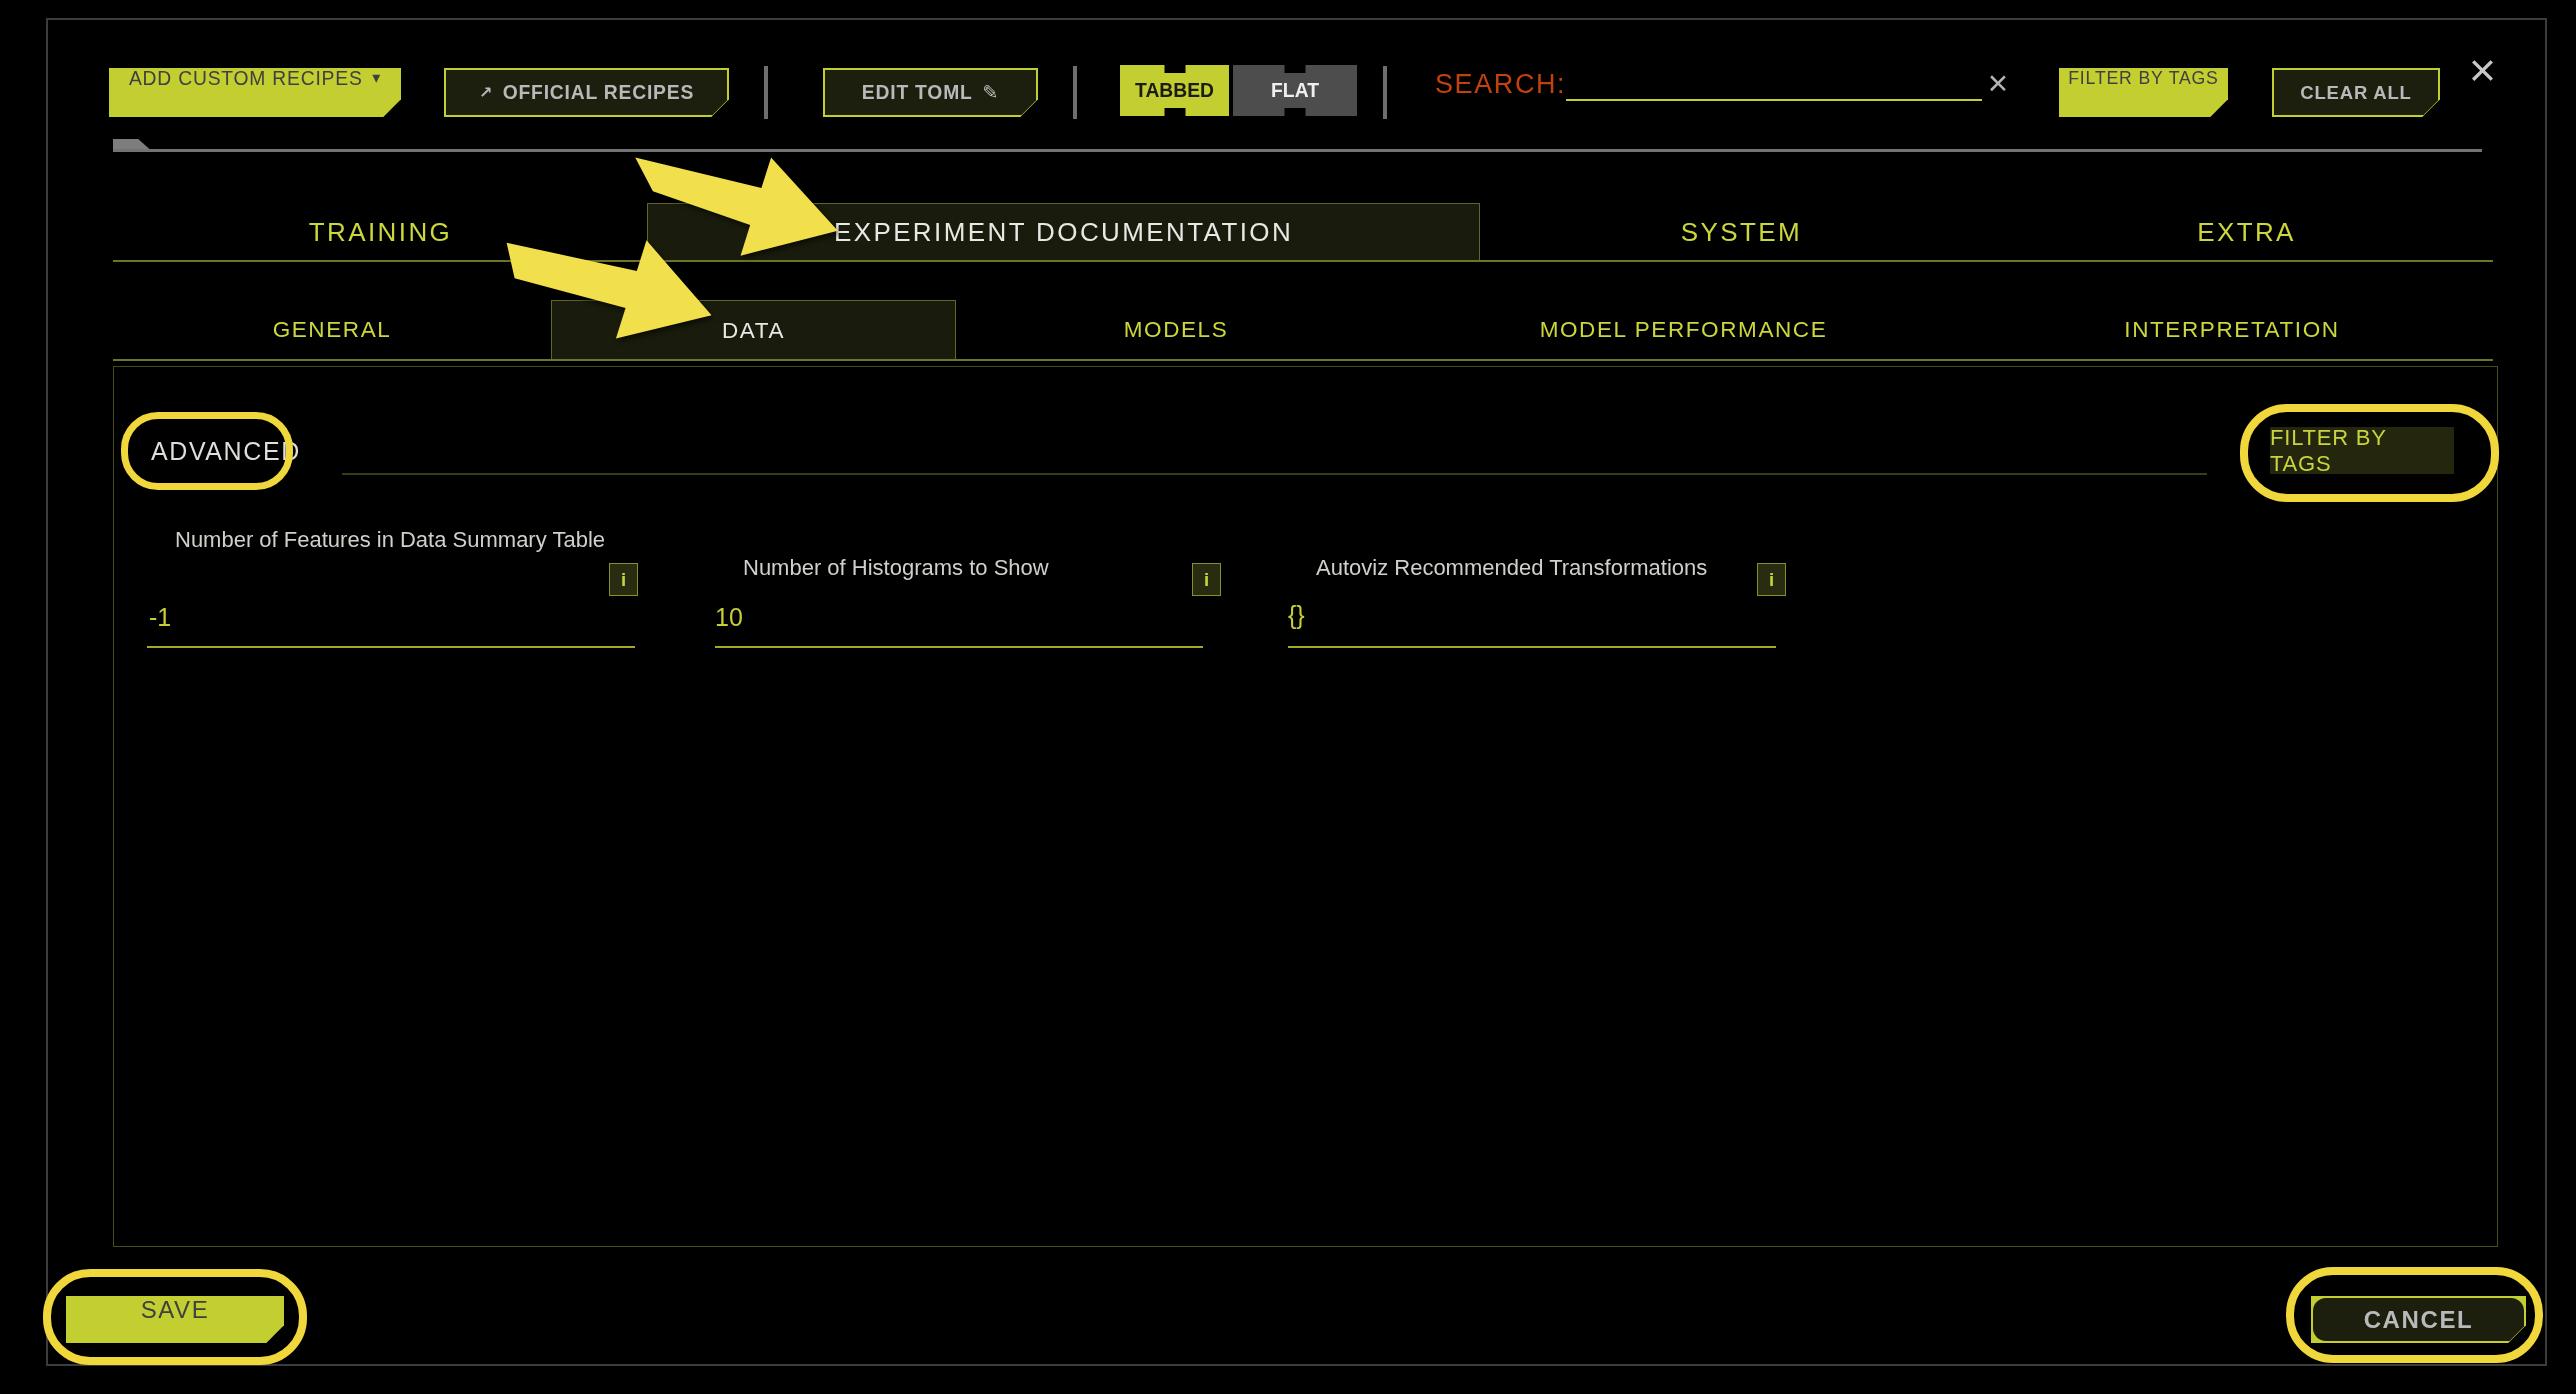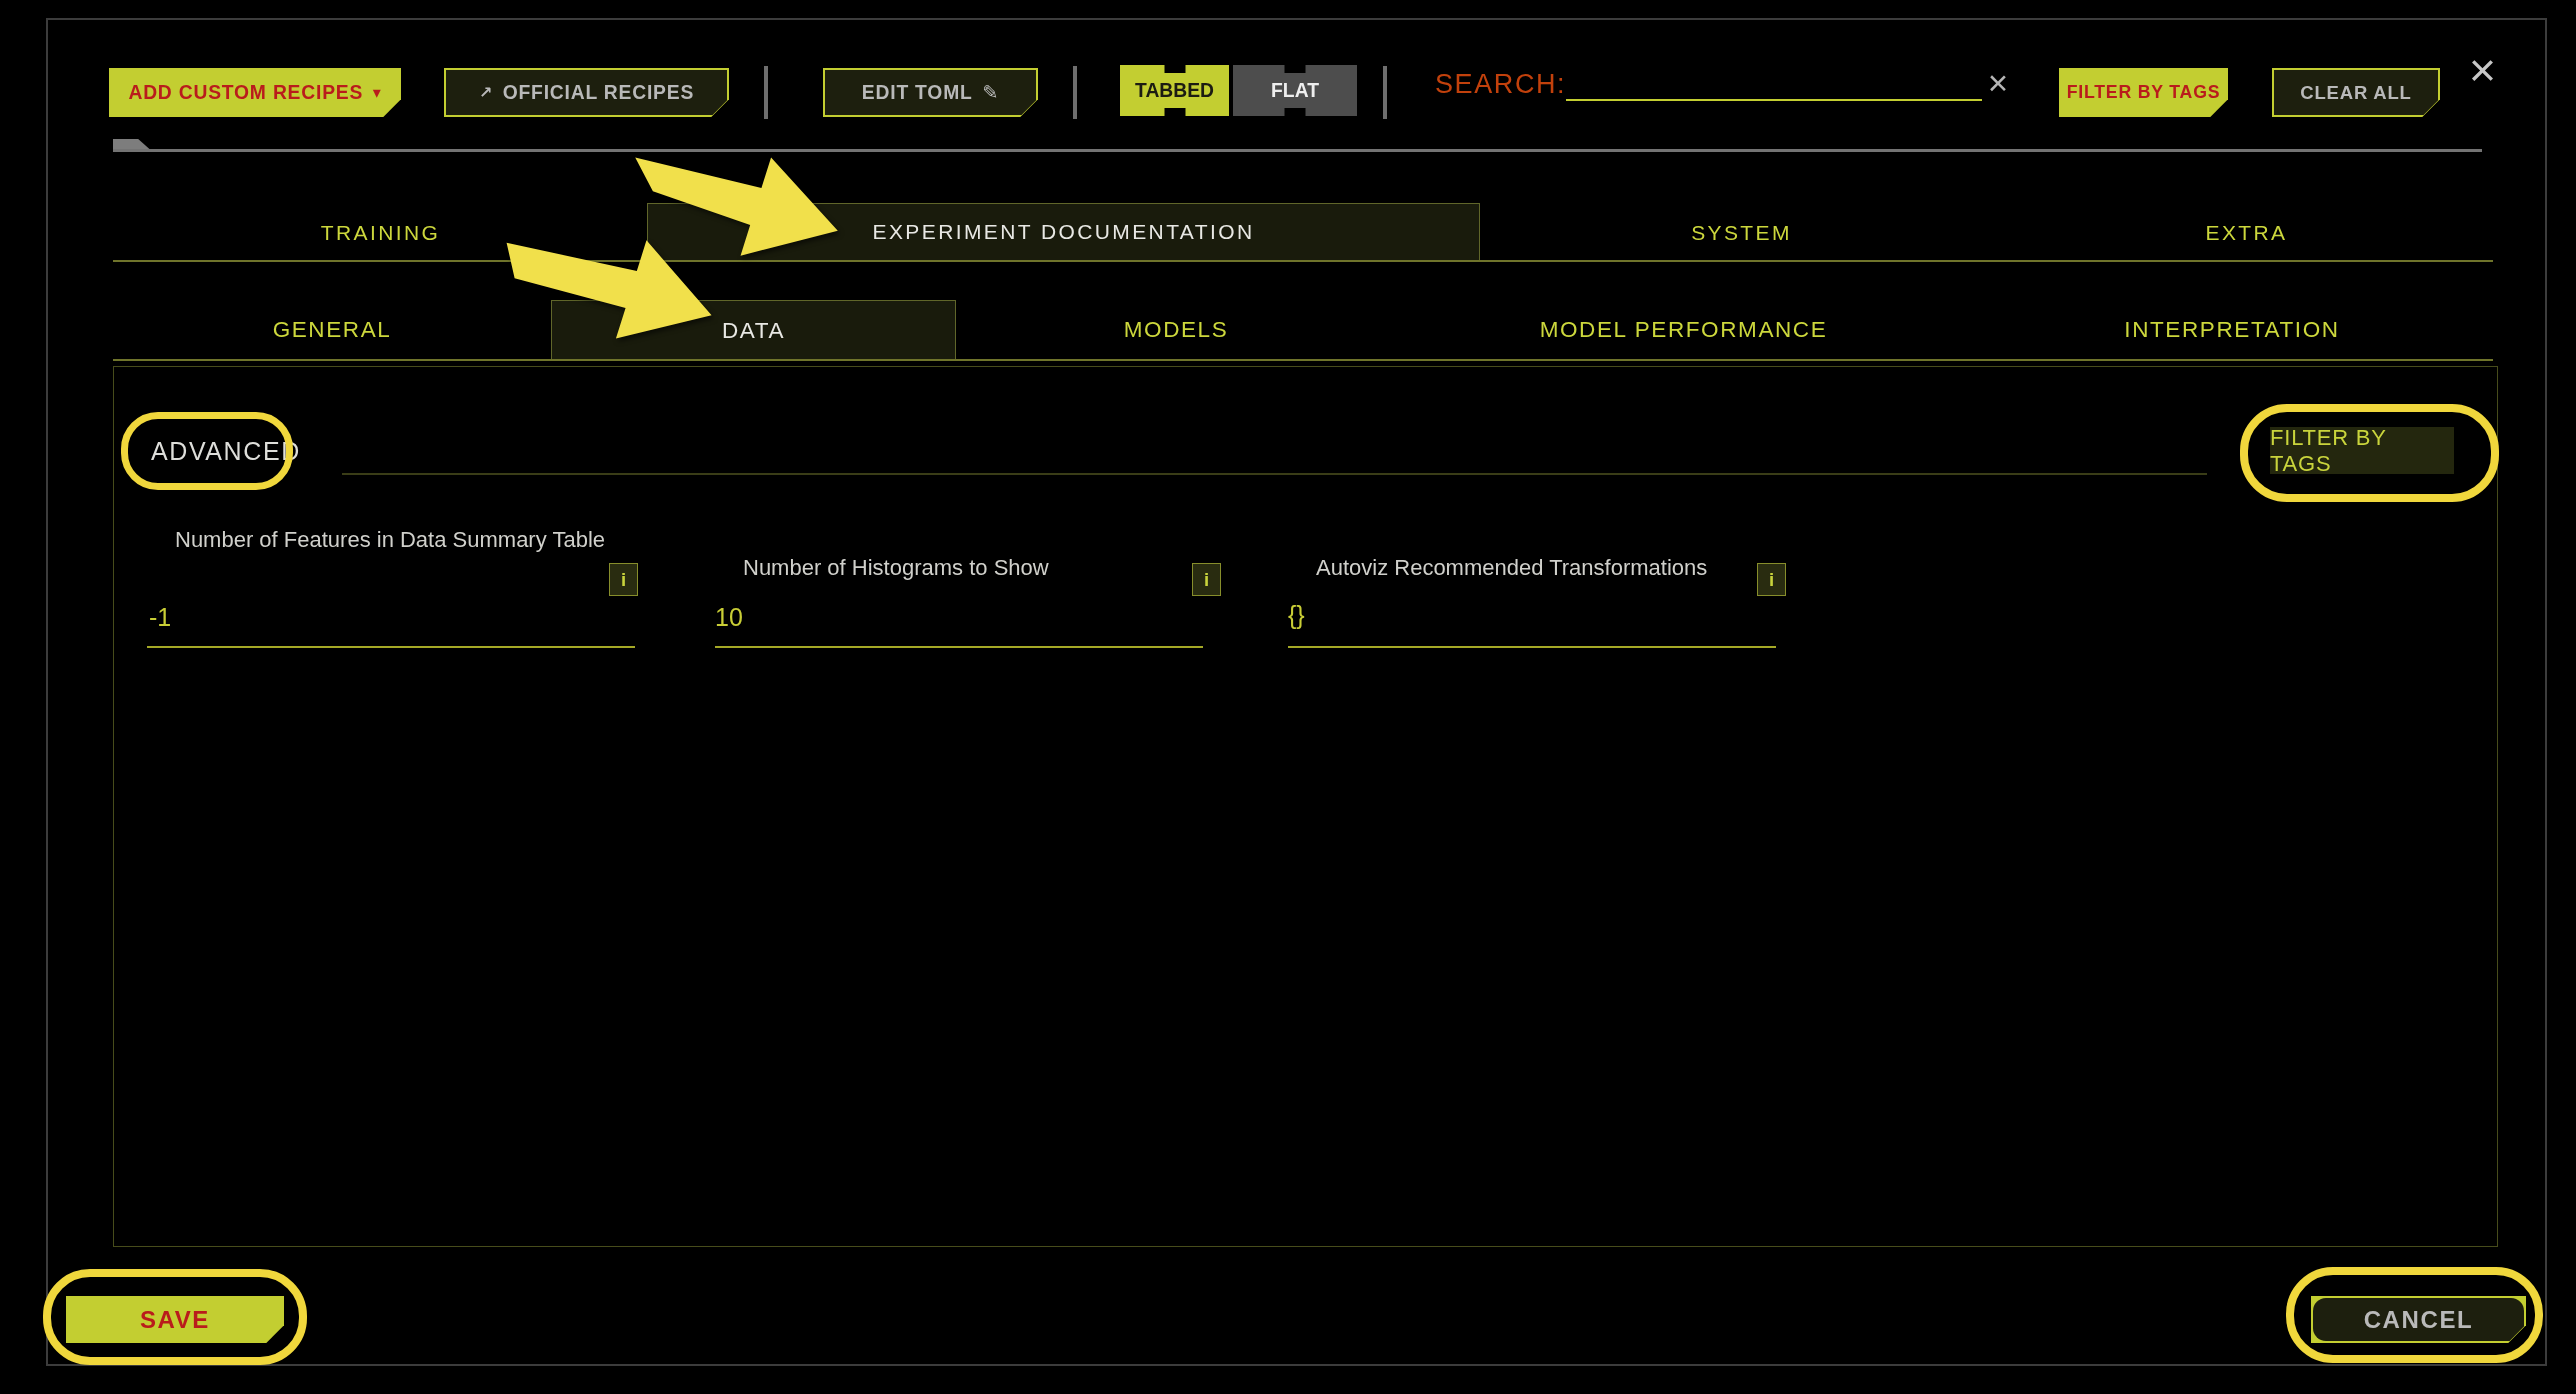--- a/index.html
+++ b/index.html
@@ -2,36 +2,36 @@
 <html style="--accent: #c3ce31; --annotation: #f0d73c; --arrow: #f1e04b;font-size:13px"><head>
 <meta charset="utf-8">
 <style>
   html,body{margin:0;padding:0;background:#000;}
   .stage{position:relative;width:2576px;height:1394px;background:#000;overflow:hidden;
          font-family:"Liberation Sans","DejaVu Sans",sans-serif;}
   .abs{position:absolute;}
 
   
   .cut{clip-path:polygon(0 0,100% 0,100% calc(100% - 17.7px),calc(100% - 17.7px) 100%,0 100%);}
-  .btn-fill{background:var(--accent);color:#b91c1c;display:flex;align-items:center;justify-content:center;
-            font-weight:bold;letter-spacing:0.8px;cursor:pointer;}
+  .btn-fill{background:var(--accent);color:#404040;display:flex;justify-content:center;
+            font-weight:normal;letter-spacing:0.8px;cursor:pointer;}
   .btn-outline{background:var(--accent);cursor:pointer;}
   .btn-outline .inner{position:absolute;inset:1.6px;background:#1d1f0e;color:#b9b9b9;font-weight:bold;
             letter-spacing:0.8px;display:flex;align-items:center;justify-content:center;gap:9.6px;
             clip-path:polygon(0 0,100% 0,100% calc(100% - 15.3px),calc(100% - 15.3px) 100%,0 100%);}
 
   .seg{display:flex;align-items:center;justify-content:center;font-weight:bold;}
   .notch{position:absolute;width:21px;height:8.8px;background:#000;left:50%;transform:translateX(-50%);}
   .notch.top{top:-0.8px;} .notch.bot{bottom:-0.8px;}
 
   .sep{background:#6e6e6e;width:4px;height:53px;}
 
   
   .tab{display:flex;align-items:center;justify-content:center;color:#ccd73c;cursor:pointer;}
-  .tab-lab1{font-size:21px;letter-spacing:2.4px;}
+  .tab-lab1{font-size:26px;letter-spacing:2.4px;}
   .tab-lab2{font-size:22.5px;letter-spacing:1.6px;}
   .tab-selected{background:#191b0c;border:1.6px solid #60662a;border-bottom:none;color:#e8e8e4;}
   .uline{background:#6f742b;height:2.4px;}
 
   
   .panel{border:1.6px solid #474c1b;background:#000;}
   .field-label{font-size:22px;line-height:29px;color:#d0d0cb;margin-left:28px;}
   .field-value{font-size:25px;color:#c9ce36;}
   .field-uline{height:2.4px;background:#a4a826;}
   .info-chip{width:27px;height:31px;background:#292c10;border:1.6px solid #878e2b;color:#c9d43c;

